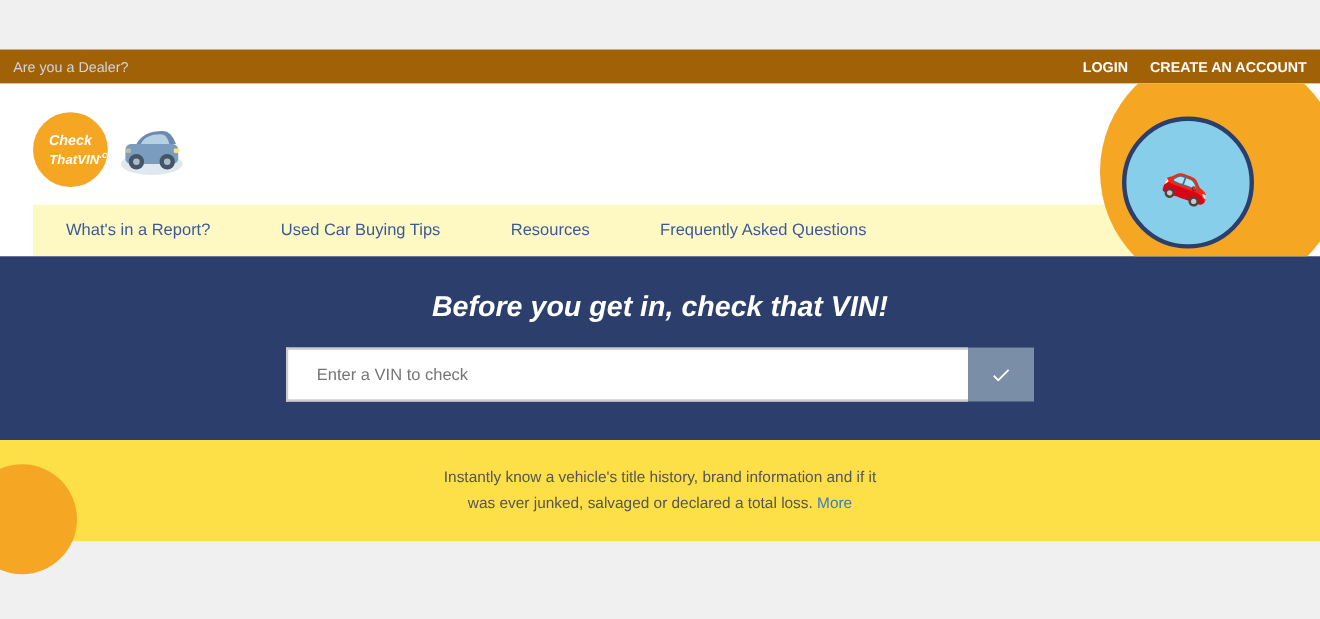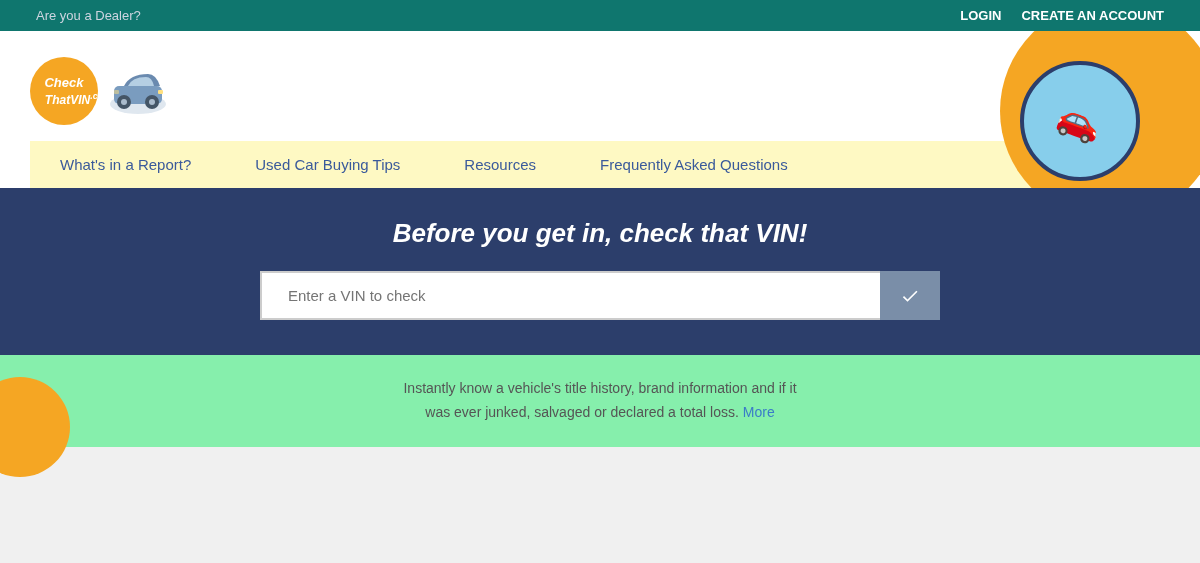--- a/index.html
+++ b/index.html
@@ -6,27 +6,28 @@
     body {
       font-family: Arial, sans-serif;
       width: 1200px;
       height: 563px;
       overflow: hidden;
       background: #f0f0f0;
     }
 
     
     .top-bar {
-      background: #0f766e;
+      background: #a16207;
       color: #cdd5e0;
       display: flex;
       justify-content: space-between;
       align-items: center;
-      padding: 8px 36px;
+      padding: 8px 12px;
       font-size: 13px;
+      margin-top: 45px;
     }
     .top-bar-right {
       display: flex;
       gap: 20px;
     }
     .top-bar-right a {
       color: #ffffff;
       text-decoration: none;
       font-weight: bold;
       font-size: 13px;
@@ -175,21 +176,21 @@
     }
 
     .vin-submit svg {
       fill: white;
       width: 20px;
       height: 20px;
     }
 
     
     .info-section {
-      background: #86efac;
+      background: #fde047;
       text-align: center;
       padding: 22px 20px;
       font-size: 14px;
       color: #555;
       line-height: 1.7;
       position: relative;
     }
 
     .info-section .more-link {
       color: #3a7bc8;

